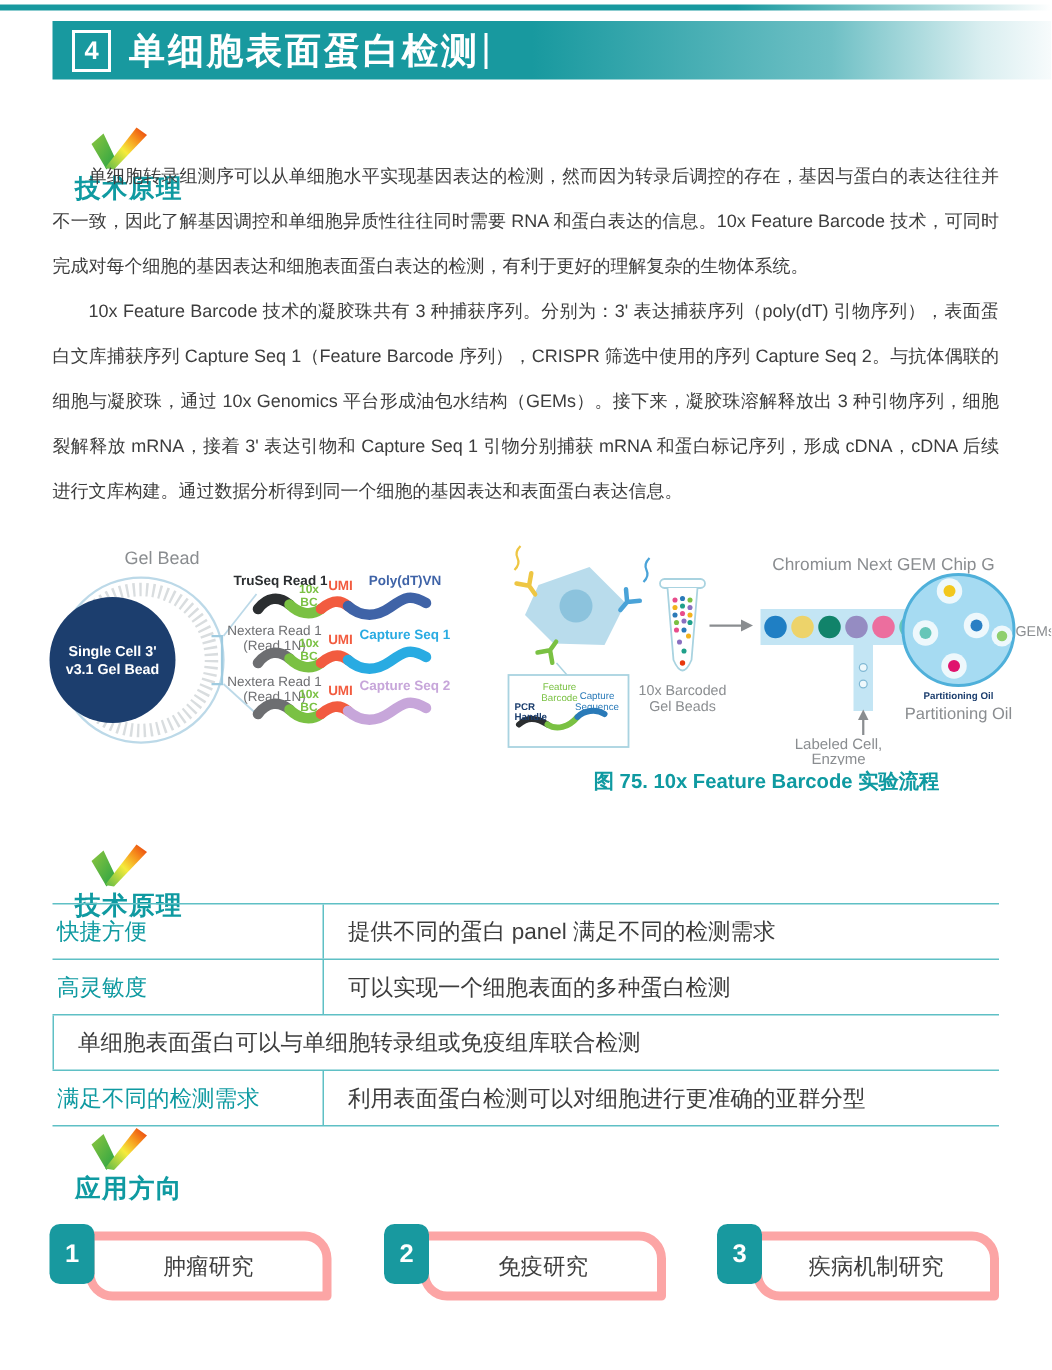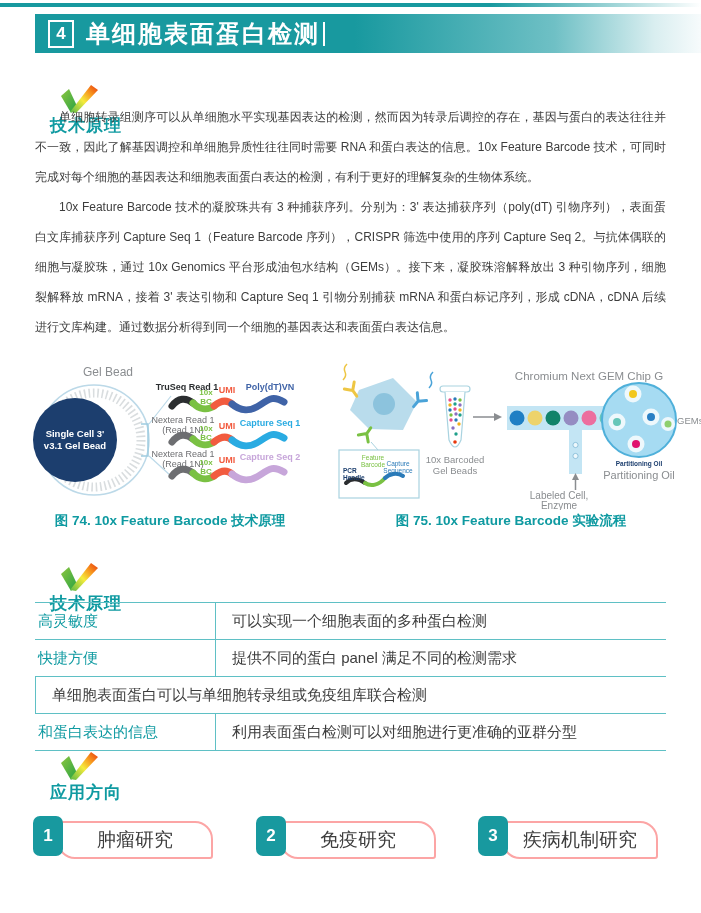--- a/index.html
+++ b/index.html
@@ -28,22 +28,22 @@
   .adv-table{position:absolute;left:35px;top:602px;width:631px;}
   .adv-row{display:flex;height:36px;border-top:1px solid #5fc0c5;}
   .adv-row:last-child{border-bottom:1px solid #5fc0c5;}
   .adv-label{width:180px;display:flex;align-items:center;padding-left:3px;box-sizing:border-box;
         color:#0f9aa1;font-size:15px;}
   .adv-desc{flex:1;display:flex;align-items:center;border-left:1px solid #5fc0c5;padding-left:16px;font-size:15px;color:#3d3d3d;}
   .apps{position:absolute;top:816px;left:0;width:701px;height:46px;}
   .app-item{position:absolute;top:0;display:flex;}
   .app-badge{position:relative;z-index:2;width:30px;height:40px;background:#18999f;border-radius:7px;
         display:flex;align-items:center;justify-content:center;color:#fff;font-weight:bold;font-size:17px;}
-  .app-banner{margin-left:-6px;margin-top:5px;width:152px;height:34px;background:#fff;border:2px solid #fca5a5;
-        border-radius:3px 18px 3px 18px;display:flex;align-items:center;justify-content:center;font-size:19px;color:#3d3d3d;}
+  .app-banner{margin-left:-6px;margin-top:5px;width:152px;height:34px;background:#fff;border:6px solid #fca5a5;
+        border-radius:3px 18px 3px 18px;display:flex;align-items:center;justify-content:center;font-size:15px;color:#3d3d3d;}
   svg text{font-family:"Liberation Sans","DejaVu Sans",sans-serif;}
 </style>
 </head>
 <body>
 
 <svg width="0" height="0" style="position:absolute">
   <defs>
     <linearGradient id="gLeft" x1="0" y1="0" x2="1" y2="1">
       <stop offset="0" stop-color="#8dc63f"></stop>
         <stop offset="1" stop-color="#27a244"></stop>
@@ -219,46 +219,45 @@
       <text x="318" y="104" font-size="6.5" font-weight="bold" fill="#1c3e6e" text-anchor="middle">Partitioning Oil</text>
       <text x="318" y="117" font-size="11" fill="#8a8d90" text-anchor="middle">Partitioning Oil</text>
       <line x1="254.5" y1="128" x2="254.5" y2="117" stroke="#8a8d90" stroke-width="1.5"></line>
       <polygon points="251,118 254.5,111 258,118" fill="#8a8d90"></polygon>
       <text x="238" y="137" font-size="10" fill="#8a8d90" text-anchor="middle">Labeled Cell,</text>
       <text x="238" y="147" font-size="10" fill="#8a8d90" text-anchor="middle">Enzyme</text>
     </svg>
   </div>
 
   <div class="captions">
-    <div class="cap cap1">图 74. 10x Feature Barcode 技术原理</div>
     <div class="cap cap2">图 75. 10x Feature Barcode 实验流程</div>
   </div>
 
   <div class="sec-head" style="top:562px;">
     <svg class="logo" viewBox="0 0 38 30">
       <path d="M1,12 L9,5 L17,22 L11,29 Z" fill="url(#gLeft)"></path>
       <path d="M10,28 L31,1 L38,6 L16,29 Z" fill="url(#gRight)"></path>
     </svg>
     <span class="sec-title">技术原理</span>
   </div>
 
   <div class="adv-table">
     <div class="adv-row">
+      <div class="adv-label">快捷方便</div>
+      <div class="adv-desc">提供不同的蛋白 panel 满足不同的检测需求</div>
+    </div>
+    <div class="adv-row">
       <div class="adv-label">高灵敏度</div>
       <div class="adv-desc">可以实现一个细胞表面的多种蛋白检测</div>
     </div>
     <div class="adv-row">
-      <div class="adv-label">快捷方便</div>
-      <div class="adv-desc">提供不同的蛋白 panel 满足不同的检测需求</div>
-    </div>
-    <div class="adv-row">
       <div class="adv-desc">单细胞表面蛋白可以与单细胞转录组或免疫组库联合检测</div>
     </div>
     <div class="adv-row">
-      <div class="adv-label">和蛋白表达的信息</div>
+      <div class="adv-label">满足不同的检测需求</div>
       <div class="adv-desc">利用表面蛋白检测可以对细胞进行更准确的亚群分型</div>
     </div>
   </div>
 
   <div class="sec-head" style="top:751px;">
     <svg class="logo" viewBox="0 0 38 30">
       <path d="M1,12 L9,5 L17,22 L11,29 Z" fill="url(#gLeft)"></path>
       <path d="M10,28 L31,1 L38,6 L16,29 Z" fill="url(#gRight)"></path>
     </svg>
     <span class="sec-title">应用方向</span>

